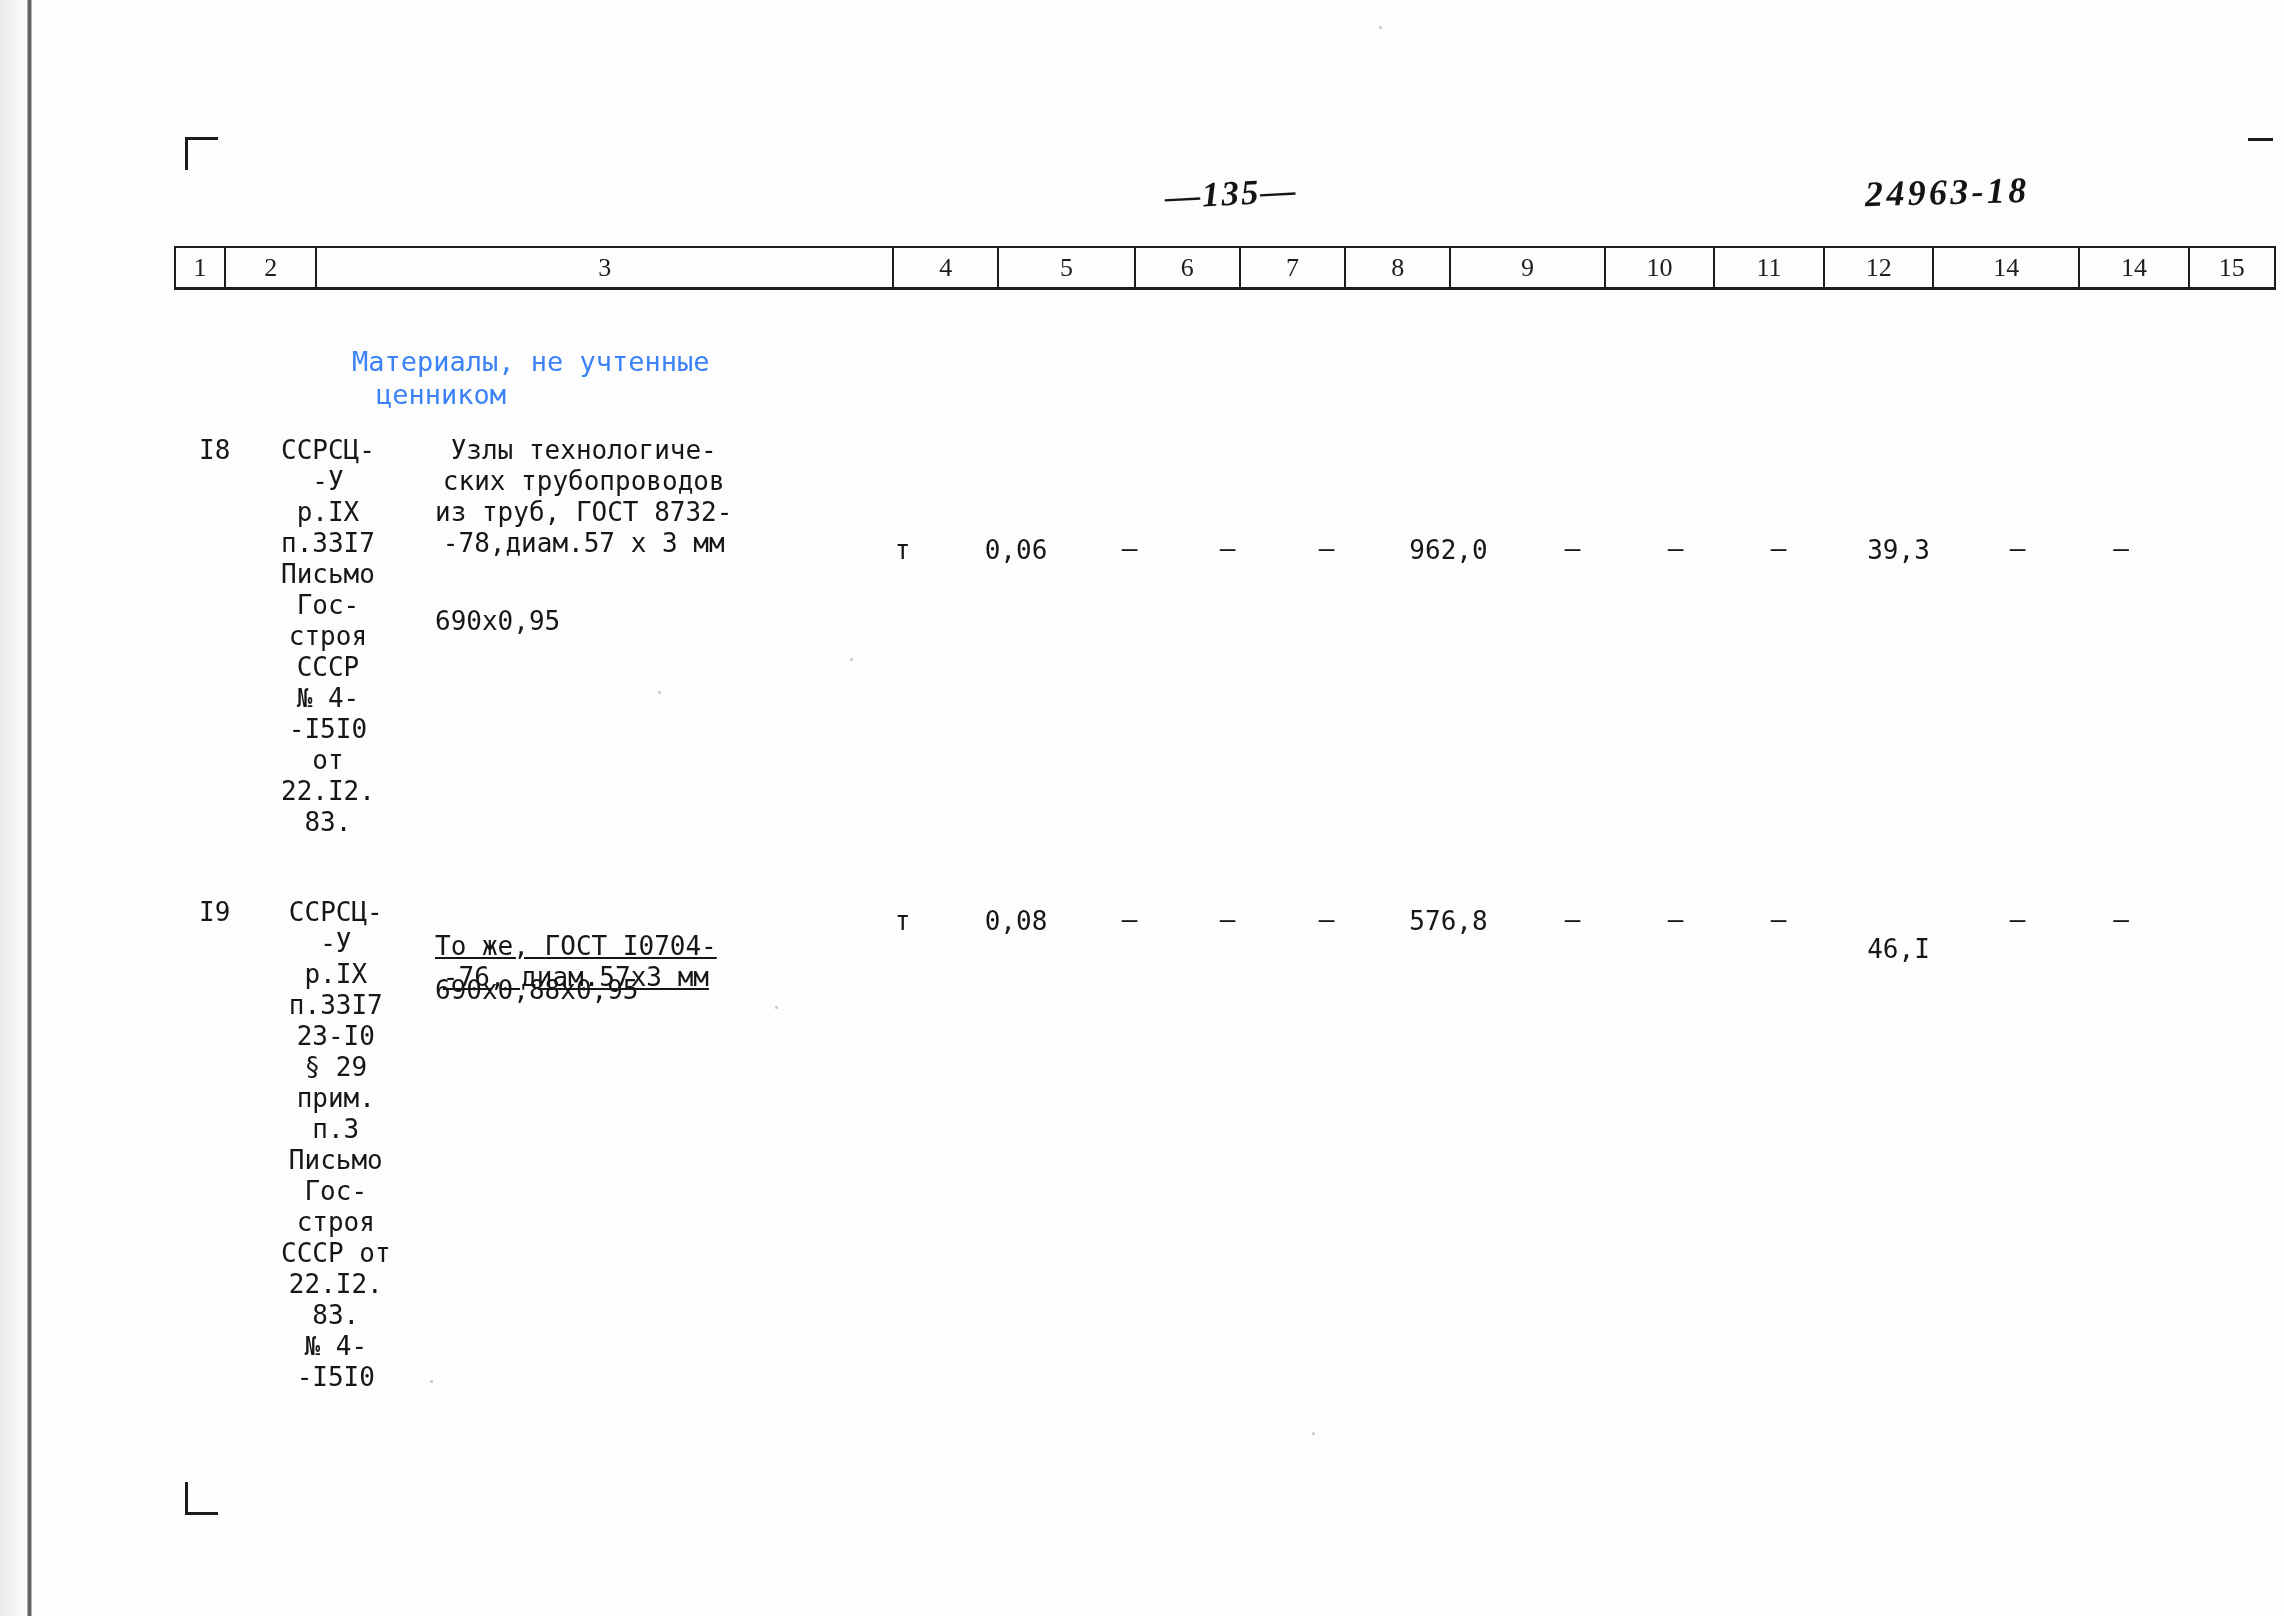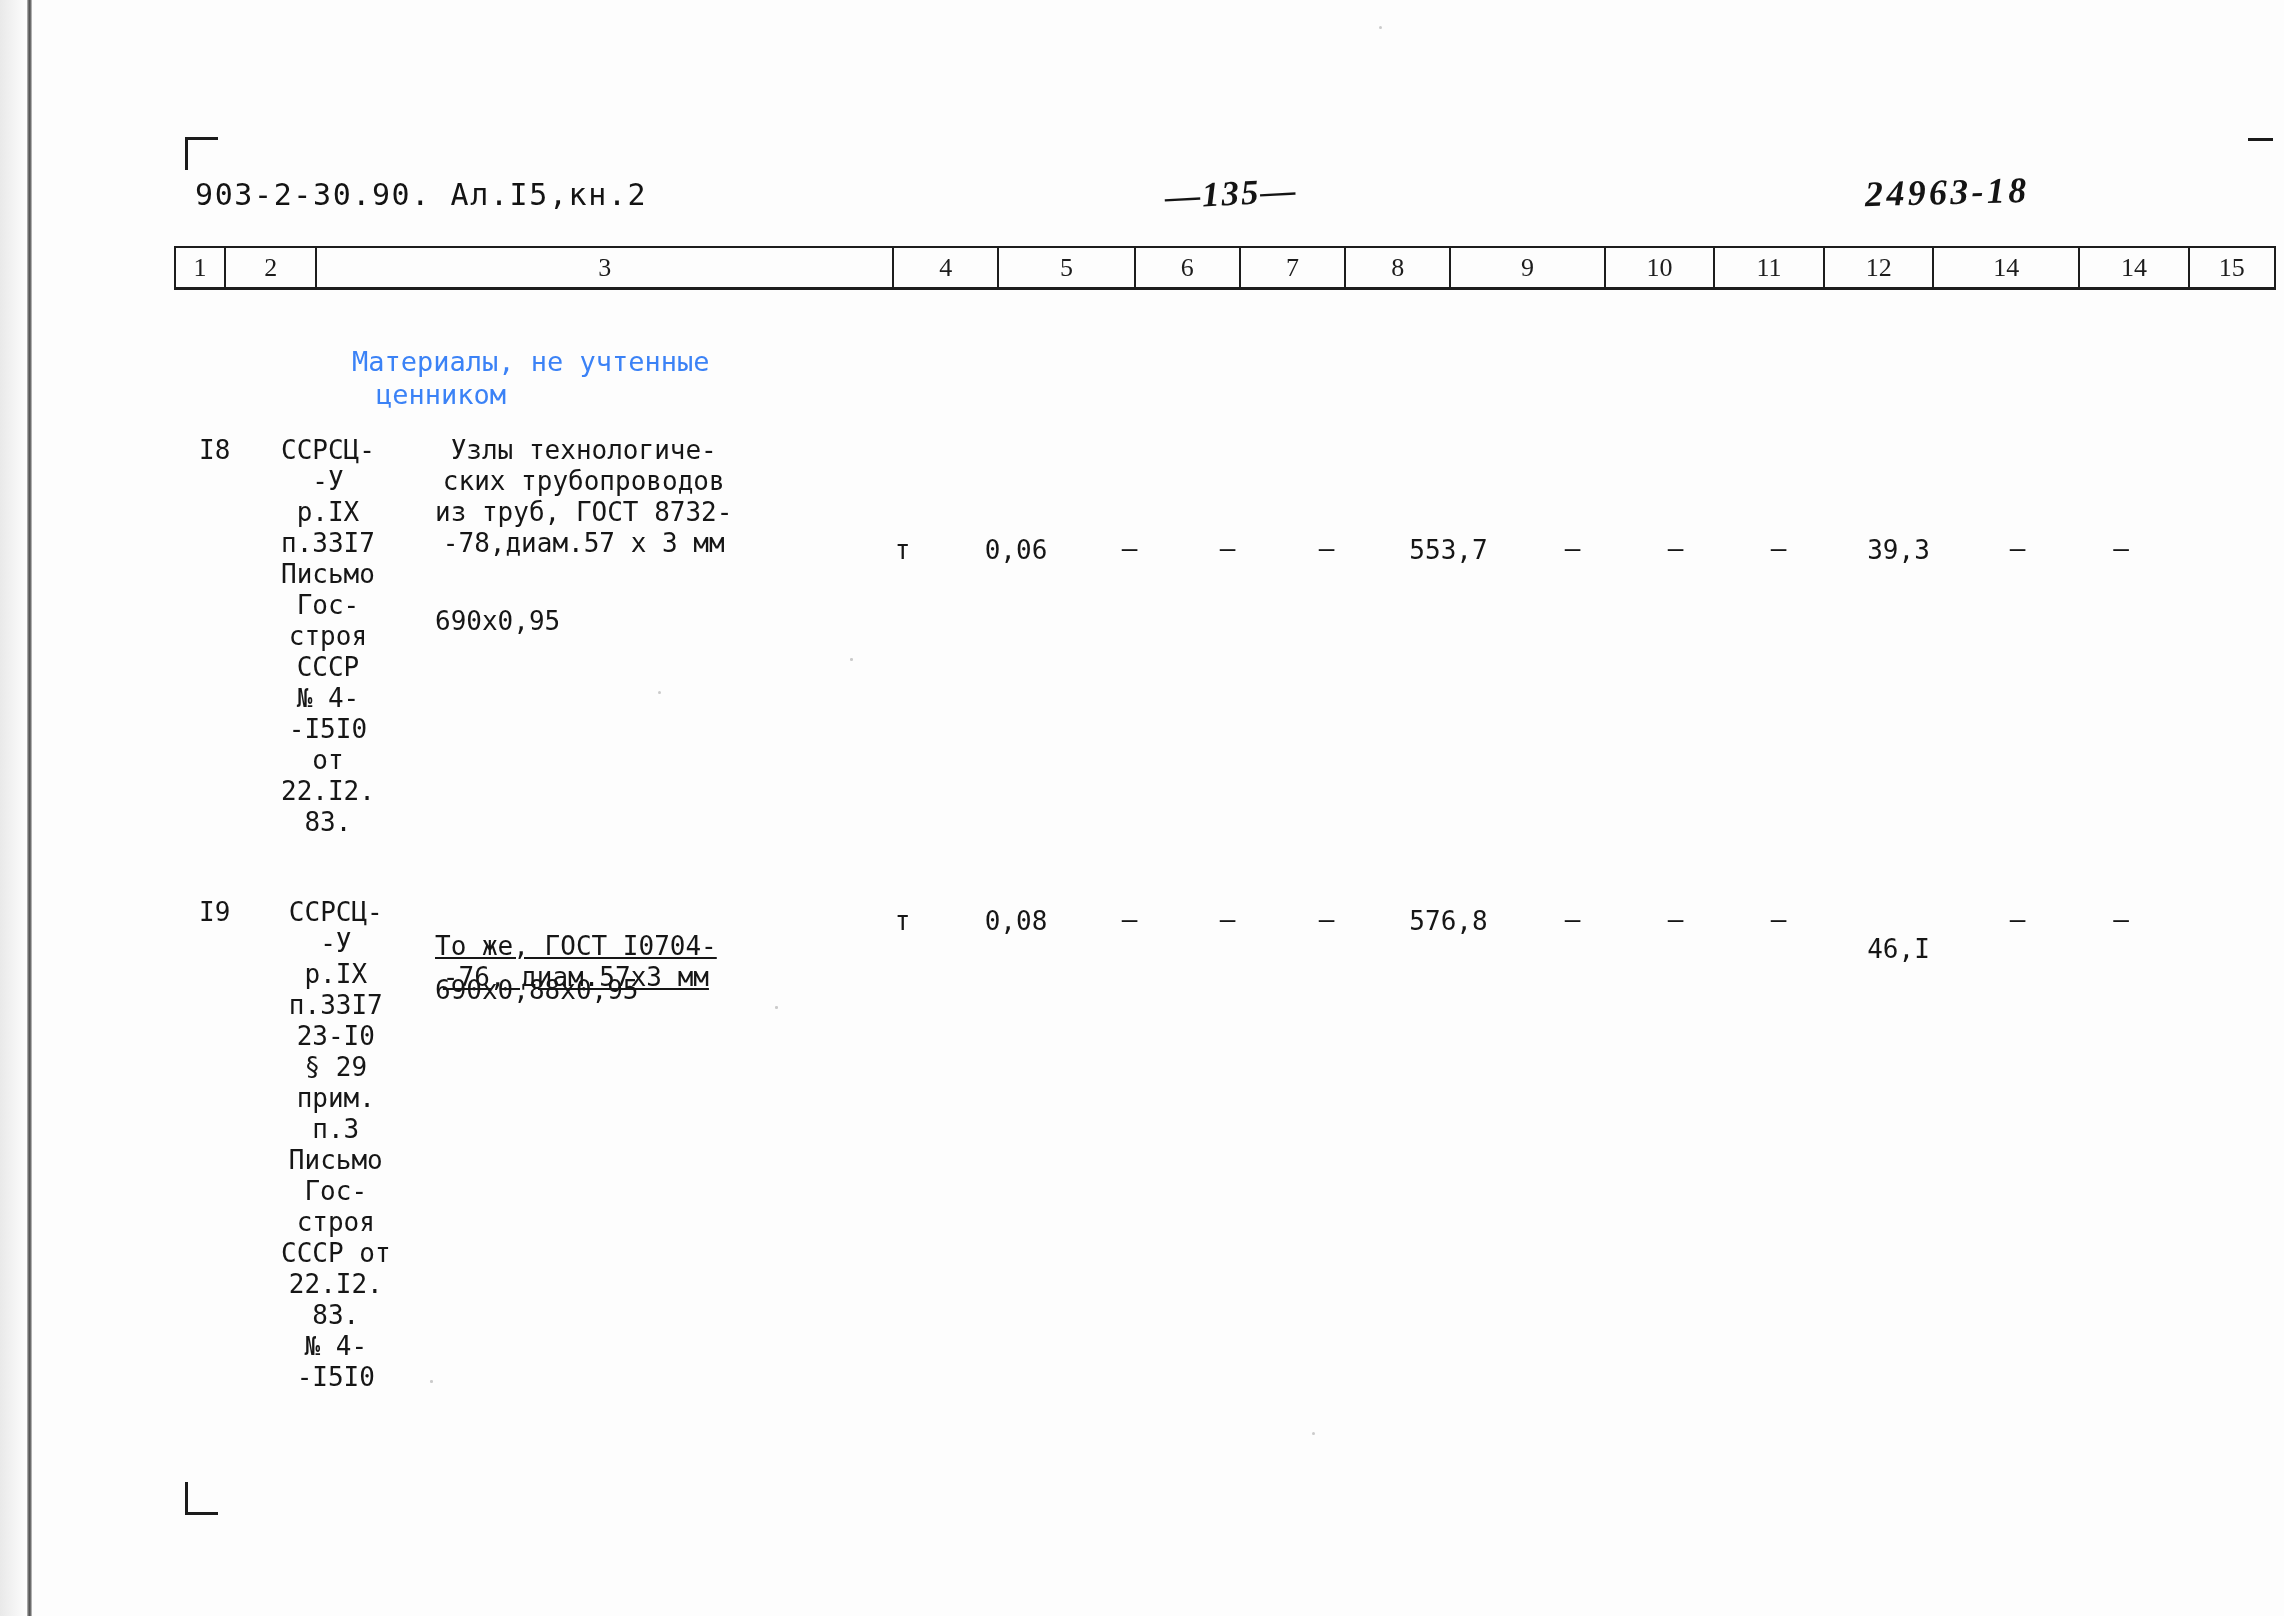--- a/index.html
+++ b/index.html
@@ -164,21 +164,20 @@
 
 <div class="page">
 
   <div class="edge-fade"></div>
   <div class="binding-line"></div>
 
   <div class="corner-mark tl"></div>
   <div class="corner-mark bl"></div>
   <div class="tick-tr"></div>
 
-  <div class="doc-code">903-2-30.90. Ал.I5,кн.2</div>
   <div class="page-number">—135—</div>
   <div class="archive-code">24963-18</div>
 
   <div class="table-wrap">
     <table class="grid">
       <colgroup>
         <col style="width:47px">
         <col style="width:86px">
         <col style="width:542px">
         <col style="width:99px">
@@ -244,21 +243,21 @@
 из труб, ГОСТ 8732-
 -78,диам.57 х 3 мм</div>
 
       <div class="cell" style="left:435px; top:606px;">690х0,95</div>
 
       <div class="cell center" style="left:853px; top:535px; width:99px;">т</div>
       <div class="cell center" style="left:952px; top:535px; width:128px;">0,06</div>
       <div class="cell center" style="left:1080px; top:533px; width:99px;">—</div>
       <div class="cell center" style="left:1178px; top:533px; width:99px;">—</div>
       <div class="cell center" style="left:1277px; top:533px; width:99px;">—</div>
-      <div class="cell center" style="left:1376px; top:535px; width:145px;">553,7</div>
+      <div class="cell center" style="left:1376px; top:535px; width:145px;">962,0</div>
       <div class="cell center" style="left:1521px; top:533px; width:103px;">—</div>
       <div class="cell center" style="left:1624px; top:533px; width:103px;">—</div>
       <div class="cell center" style="left:1727px; top:533px; width:103px;">—</div>
       <div class="cell center" style="left:1830px; top:535px; width:137px;">39,3</div>
       <div class="cell center" style="left:1966px; top:533px; width:103px;">—</div>
       <div class="cell center" style="left:2069px; top:533px; width:104px;">—</div>
     </div>
 
     <div>
       <div class="cell" style="left:199px; top:897px;">I9</div>

